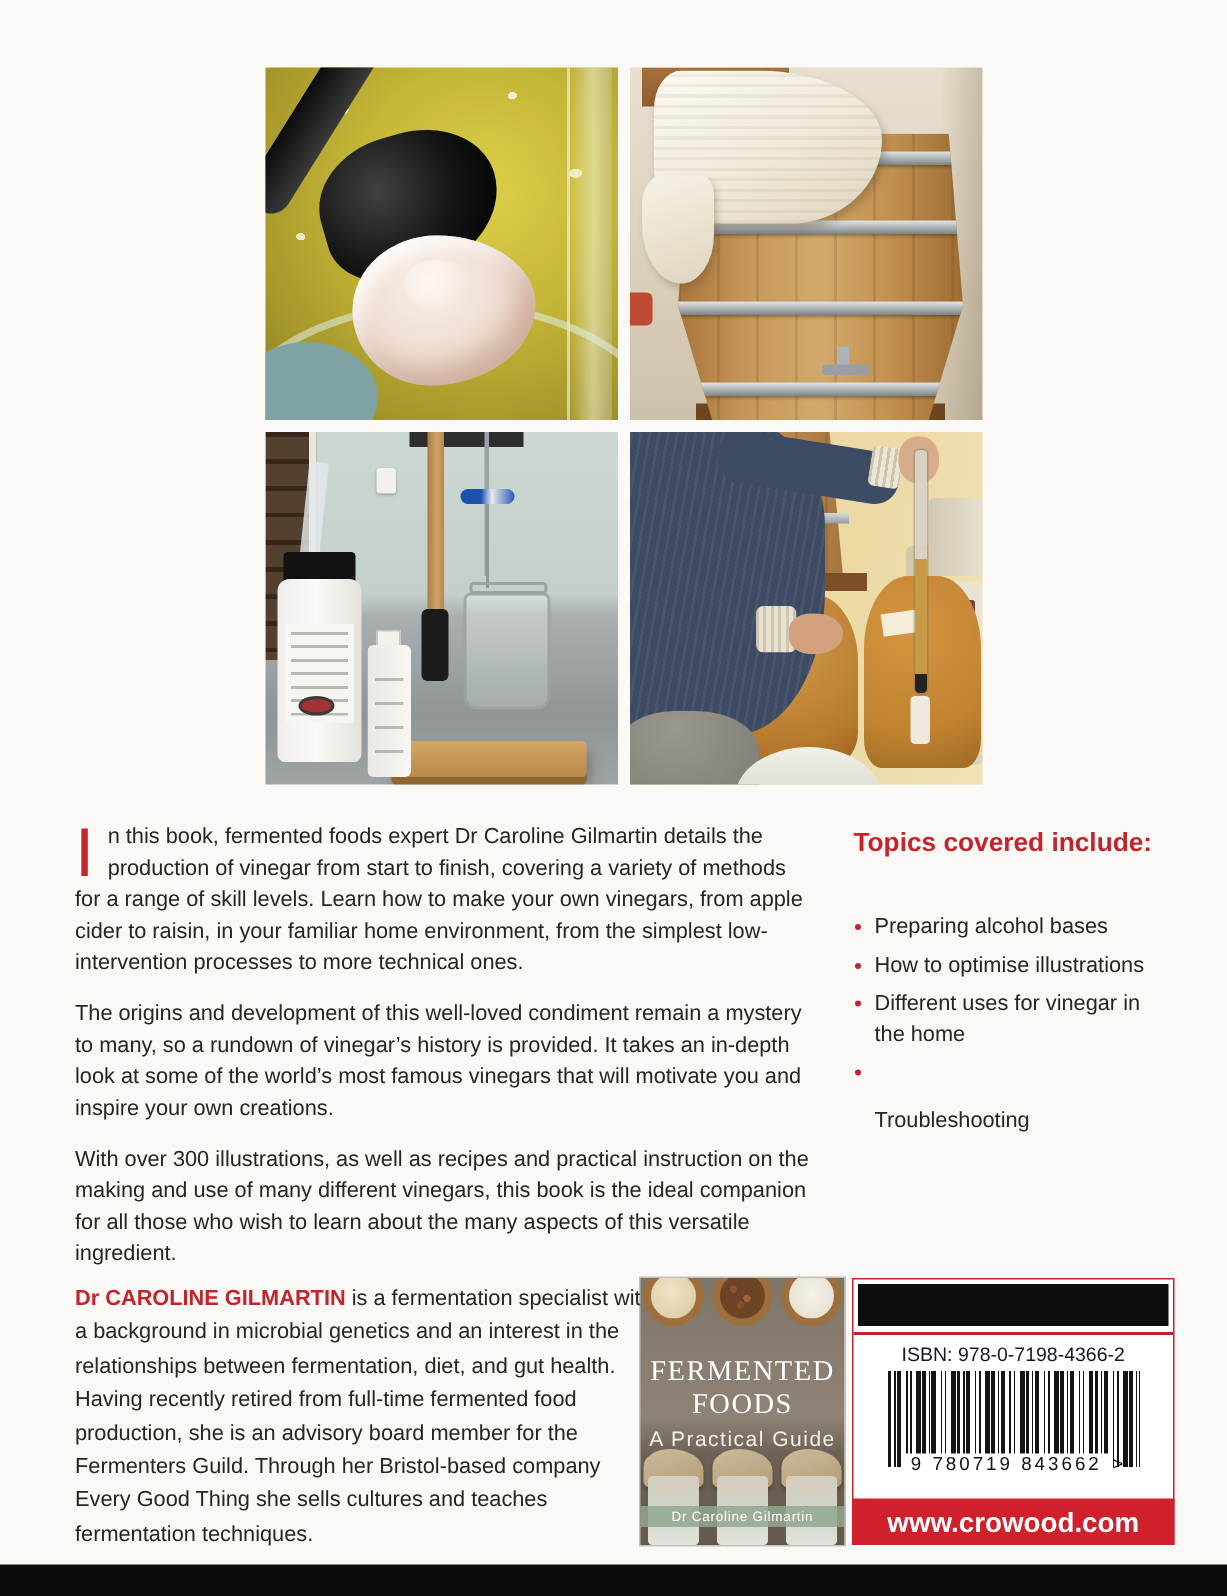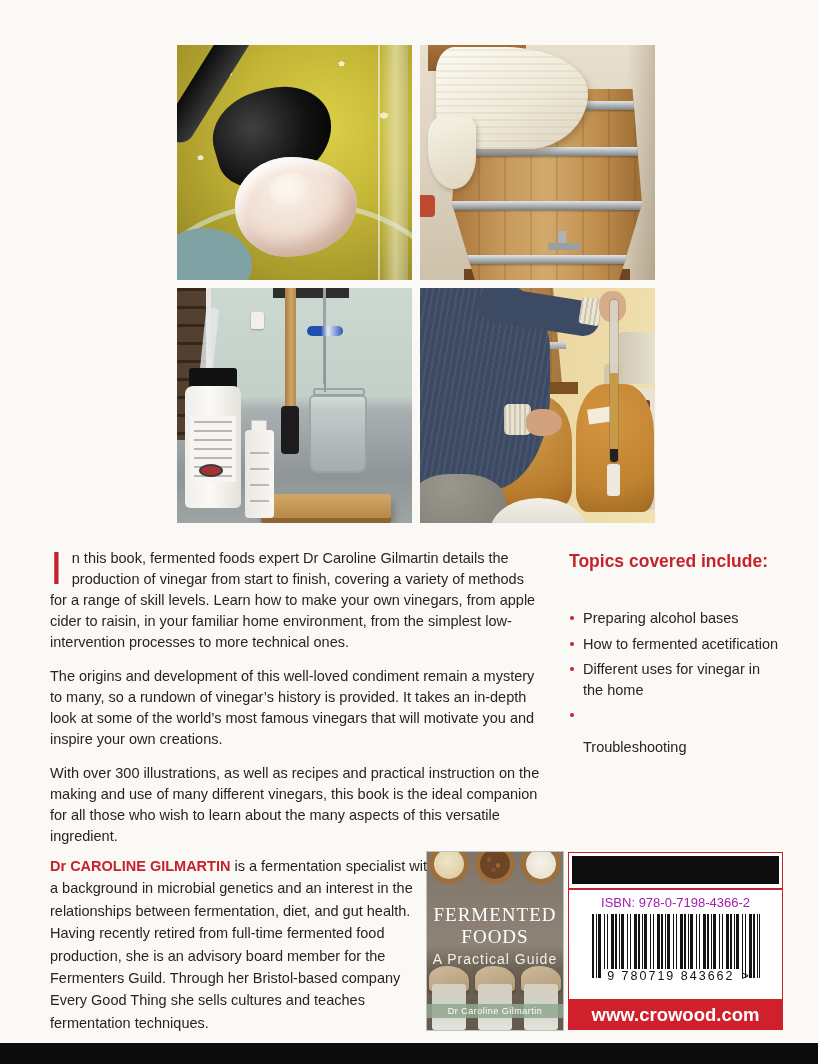--- a/index.html
+++ b/index.html
@@ -172,21 +172,21 @@
     background:linear-gradient(160deg,#cdbb9c,#b39b77); box-shadow:0 2px 3px rgba(30,20,10,.35); }
   .cpaper1 { left:2px; } .cpaper2 { left:48px; } .cpaper3 { left:94px; }
   .cover-author-band { top:152px; width:100%; height:14px; background:rgba(146,167,142,.85);
     display:flex; align-items:center; justify-content:center; color:#fff; font-size:9px; letter-spacing:.5px; }
 
   
   .isbn-box { position:absolute; left:568px; top:852px; width:215px; height:178px;
     background:#fff; border:1px solid #c5232b; }
   .pub-band { position:absolute; top:3px; left:3px; right:3px; height:28px; background:#0e0e0e; }
   .pub-sep { position:absolute; top:35px; left:0; right:0; border-top:2px solid #c5232b; }
-  .isbn-text { position:absolute; top:42px; width:100%; text-align:center; font-size:13px; color:#a21caf; }
+  .isbn-text { position:absolute; top:42px; width:100%; text-align:center; font-size:13px; color:#0f172a; }
   .barcode { position:absolute; top:61px; left:50%; transform:translateX(-50%); width:168px; height:64px;
     background:repeating-linear-gradient(90deg,
       #141414 0 2px, #fff 2px 4px, #141414 4px 5px, #fff 5px 6px,
       #141414 6px 9px, #fff 9px 12px, #141414 12px 13px, #fff 13px 15px,
       #141414 15px 16px, #fff 16px 19px, #141414 19px 22px, #fff 22px 23px); }
   .bc-row { position:absolute; top:116px; width:100%; display:flex; justify-content:center; align-items:center;
     font-size:12.5px; color:#111; }
   .bc-digits { background:#fff; padding:0 5px; letter-spacing:2px; }
   .bc-gt { margin-left:2px; }
   .crowood-band { position:absolute; left:-1px; right:-1px; bottom:-1px; height:31px; background:#cf202b;
@@ -284,21 +284,21 @@
 
   <div class="topics">
     <div class="topics-heading">Topics covered include:</div>
     <ul>
       <li>
           <span class="dot"></span>
           <span>Preparing alcohol bases</span>
         </li>
       <li>
           <span class="dot"></span>
-          <span>How to fermented acetification</span>
+          <span>How to optimise illustrations</span>
         </li>
       <li>
           <span class="dot"></span>
           <span>Different uses for vinegar in the home</span>
         </li>
       <li>
           <span class="dot"></span>
           <span>Troubleshooting</span>
         </li>
     </ul>

